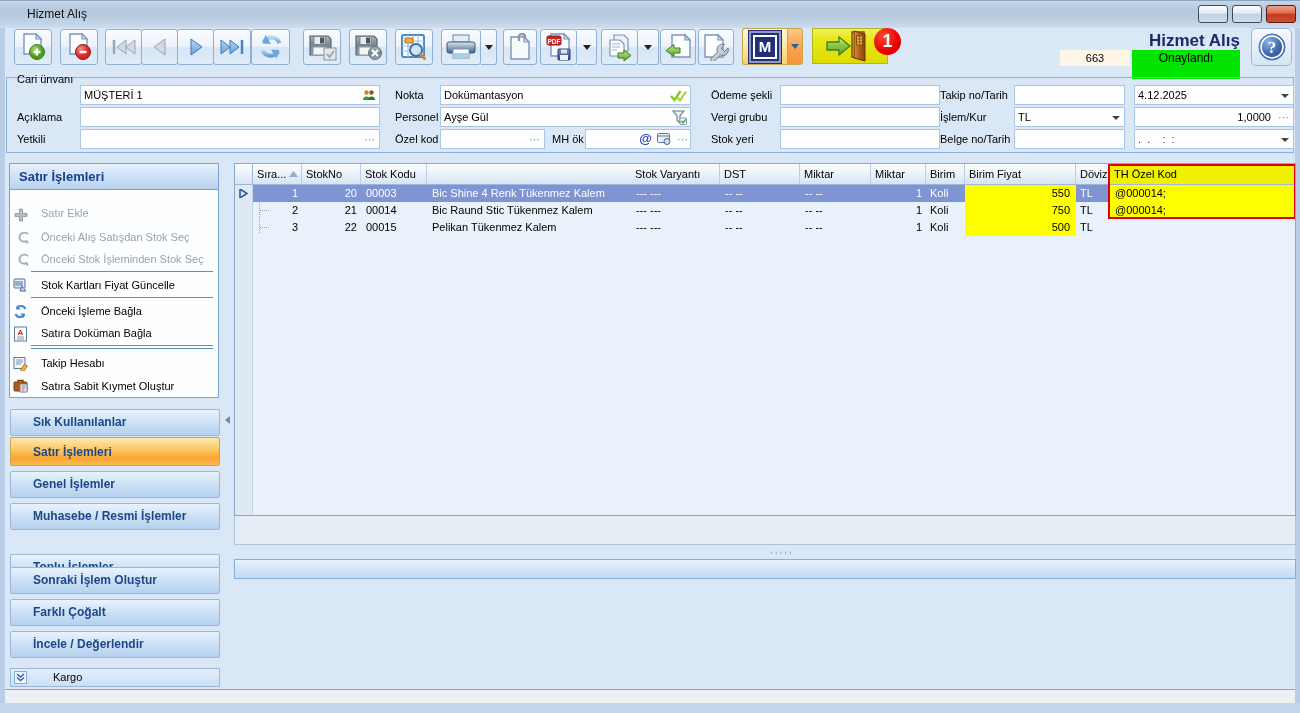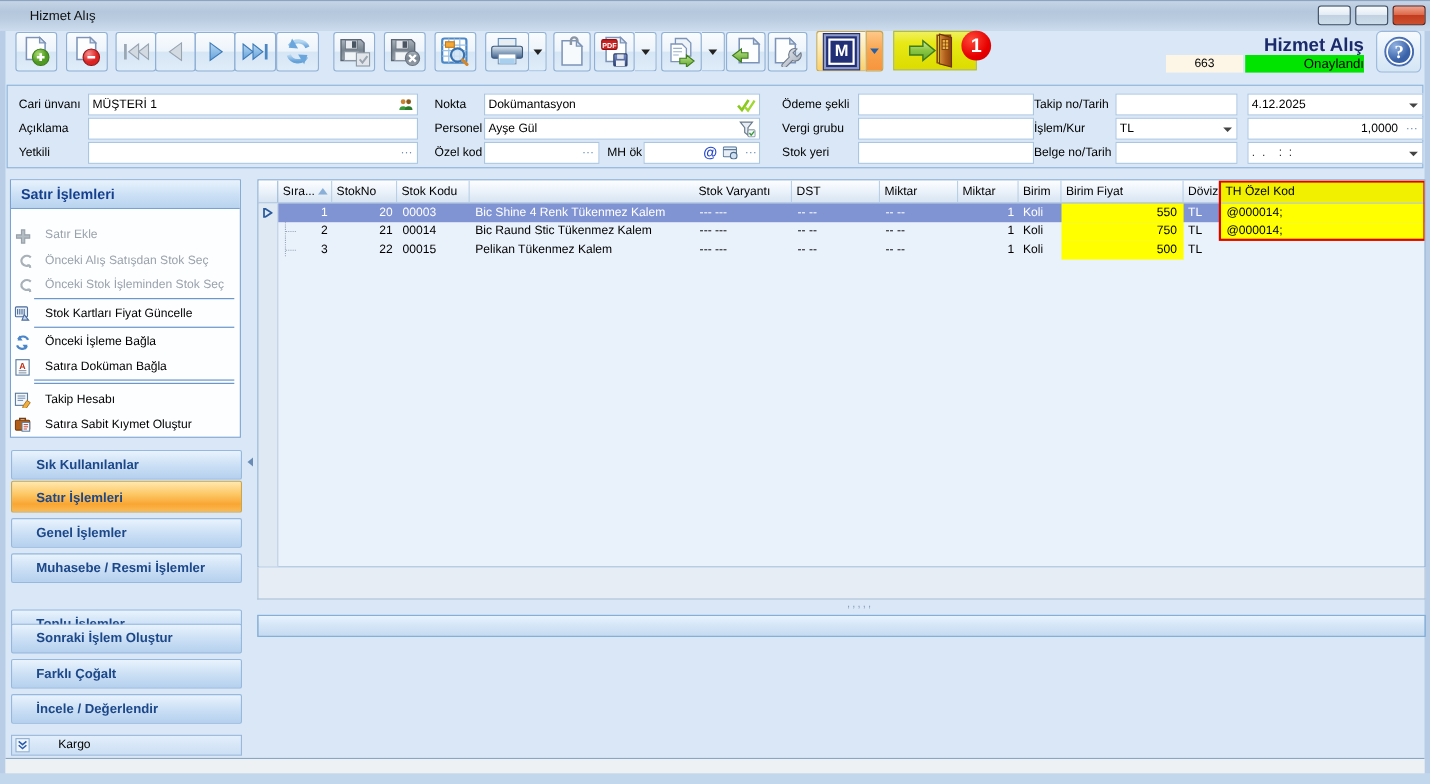--- a/index.html
+++ b/index.html
@@ -281,38 +281,38 @@
         <linearGradient id="dgGr" x1="0" y1="0" x2="0" y2="1">
           <stop offset="0" stop-color="#d8f0a0"></stop>
           <stop offset="0.45" stop-color="#8cc846"></stop>
           <stop offset="1" stop-color="#64a828"></stop>
         </linearGradient>
       </defs>
     </svg>
 </div>
 <div class="abs badge" style="left:874px;top:28px;">1</div>
 <div class="abs" style="left:1060px;top:50px;width:70px;height:16px;background:#fdf6e7;text-align:center;line-height:16px;font-size:11px;">663</div>
-<div class="abs" style="left:1132px;top:50px;width:108px;height:16px;background:#00e400;text-align:right;line-height:16px;font-size:12px;">Onaylandı</div>
+<div class="abs" style="left:1132px;top:50px;width:108px;height:29px;background:#00e400;text-align:center;line-height:16px;font-size:12px;">Onaylandı</div>
 <div class="abs" style="left:1040px;top:31px;width:200px;text-align:right;font-size:17px;font-weight:bold;color:#1b2a6b;">Hizmet Alış</div>
 <div class="abs" style="left:1251px;top:28px;width:41px;height:38px;border:1px solid #9ab8dc;border-radius:5px;background:linear-gradient(180deg,#f6fafe 0%,#e4eff9 50%,#d4e5f4 100%);display:flex;align-items:center;justify-content:center;">
  <svg width="30" height="30" viewBox="0 0 30 30">
       <circle cx="15" cy="15" r="13" fill="url(#hGr)" stroke="#4a6eb2" stroke-width="1"></circle>
       <circle cx="15" cy="15" r="11" fill="none" stroke="#fff" stroke-width="1.6"></circle>
       <text x="15" y="21" text-anchor="middle" font-size="17" font-weight="bold" fill="#fff" font-family="Liberation Serif">?</text>
       <defs>
         <radialGradient id="hGr" cx="0.35" cy="0.3">
           <stop offset="0" stop-color="#90b2e2"></stop>
           <stop offset="1" stop-color="#3a62a8"></stop>
         </radialGradient>
       </defs>
     </svg>
 </div>
 
 <div class="abs" id="formbox"></div>
-<div class="abs flabel" style="left:17px;top:85px;">Cari ünvanı</div>
+<div class="abs flabel" style="left:17px;top:69px;">Cari ünvanı</div>
 <div class="abs flabel" style="left:17px;top:107px;">Açıklama</div>
 <div class="abs flabel" style="left:17px;top:129px;">Yetkili</div>
 <div class="abs ffield" style="left:80px;top:85px;width:300px;">MÜŞTERİ 1
  <svg class="abs" style="right:3px;top:3px;" width="14" height="14" viewBox="0 0 14 14">
       <circle cx="4.5" cy="3.5" r="2.2" fill="#c88430"></circle>
       <circle cx="9.5" cy="3.5" r="2.2" fill="#8a5a1a"></circle>
       <path d="M1 11 a3.5 3.5 0 0 1 7 0 z" fill="#3a9a3a"></path>
       <path d="M6 11 a3.5 3.5 0 0 1 7 0 z" fill="#2a7a2a"></path>
     </svg>
 </div>

